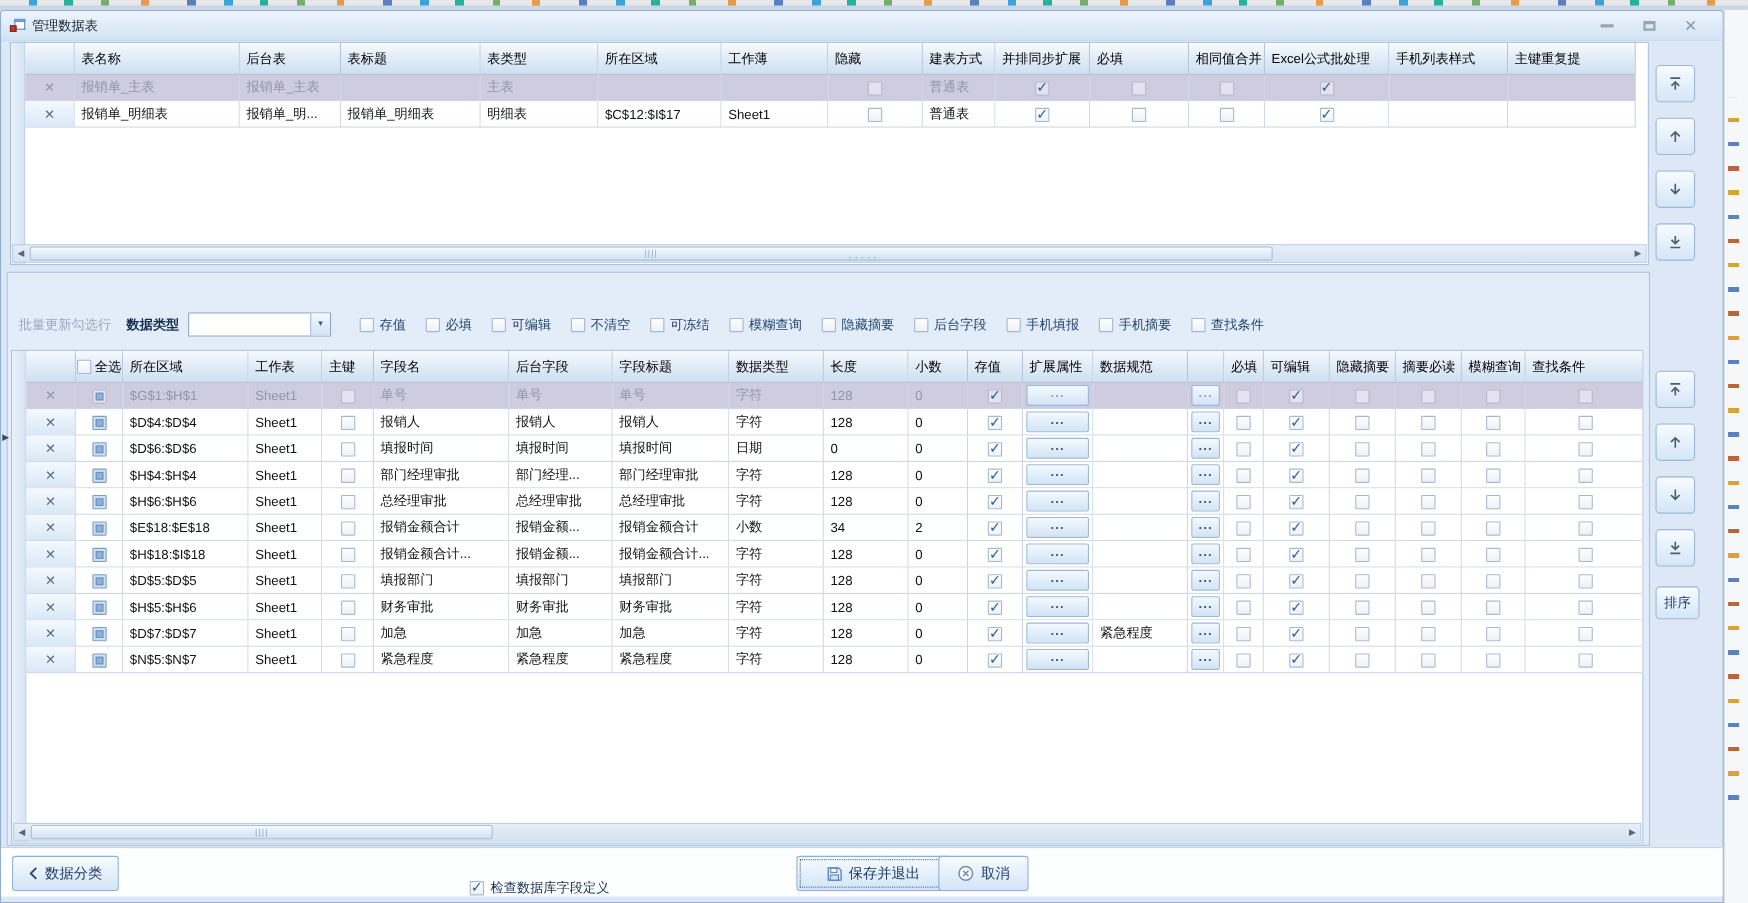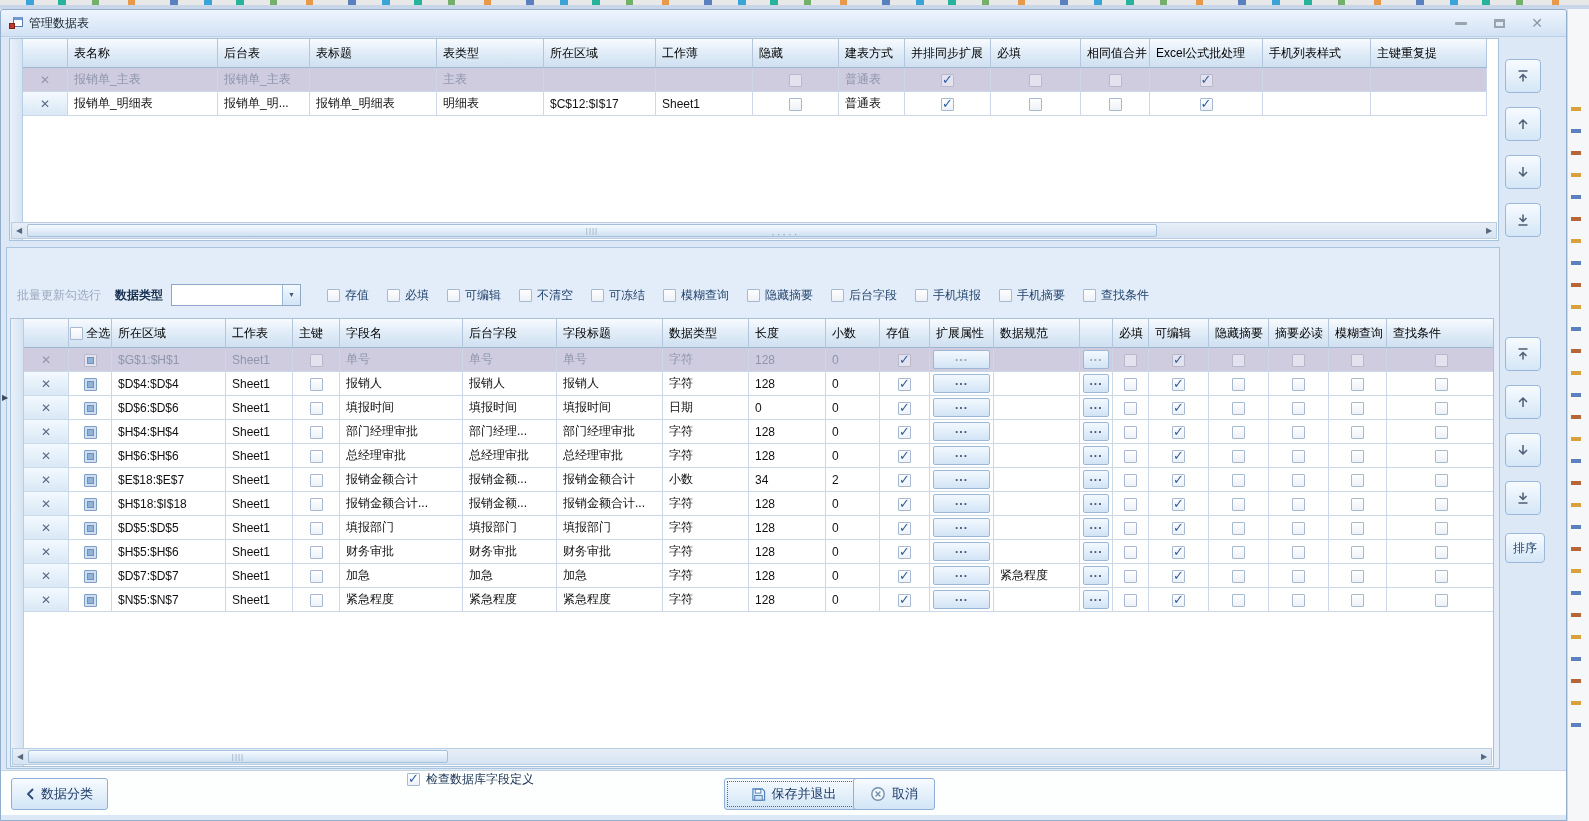--- a/index.html
+++ b/index.html
@@ -91,21 +91,21 @@
                  font-size:7px; color:#44597a; text-align:center; line-height:20px; }
   .tchecks { display:flex; gap:18px; margin-left:26px; align-items:center; }
   .tcheck { display:flex; gap:5px; align-items:center; color:#23456e; }
 
   
   .footer { position:absolute; left:0; top:760px; width:1565px; height:45px; background:#fdfefe; border-top:1px solid #c9d4e2; }
   .fbtn { position:absolute; top:7px; height:32px; border:1px solid #8fb0d4; border-radius:3px;
           background:linear-gradient(#f6fbff,#d3e5f6); color:#1d3a66; font-size:13px;
           display:flex; align-items:center; justify-content:center; gap:6px; cursor:default; }
   .fbtn.focused { outline:1px dotted #4a6a94; outline-offset:-4px; }
-  .fcheck { position:absolute; top:0; display:flex; gap:6px; align-items:center; color:#16304f; }
+  .fcheck { position:absolute; top:28px; display:flex; gap:6px; align-items:center; color:#16304f;margin-left:20px; }
   .collapse-arrow { position:absolute; left:1px; top:383px; font-size:8px; color:#3a4a5e; }
 </style>
 </head>
 <body>
 
 <div class="screen">
   <div class="bg-top">
       <div class="icons"></div>
     </div>
   <div class="bg-right">
@@ -463,21 +463,21 @@
                 <td class="cbcell"><span class="cb"></span></td>
                 <td class="cbcell"><span class="cb checked"></span></td>
                 <td class="cbcell"><span class="cb"></span></td>
                 <td class="cbcell"><span class="cb"></span></td>
                 <td class="cbcell"><span class="cb"></span></td>
                 <td class="cbcell"><span class="cb"></span></td>
               </tr>
               <tr>
                 <td class="xcell"><span>✕</span></td>
                 <td class="cbcell"><span class="cb sel"></span></td>
-                <td>$E$18:$E$7</td>
+                <td>$E$18:$E$18</td>
                 <td>Sheet1</td>
                 <td class="cbcell"><span class="cb"></span></td>
                 <td>报销金额合计</td>
                 <td>报销金额...</td>
                 <td>报销金额合计</td>
                 <td>小数</td>
                 <td class="num">34</td>
                 <td class="num">2</td>
                 <td class="cbcell"><span class="cb checked"></span></td>
                 <td class="cbcell"><span class="ebtn">...</span></td>

